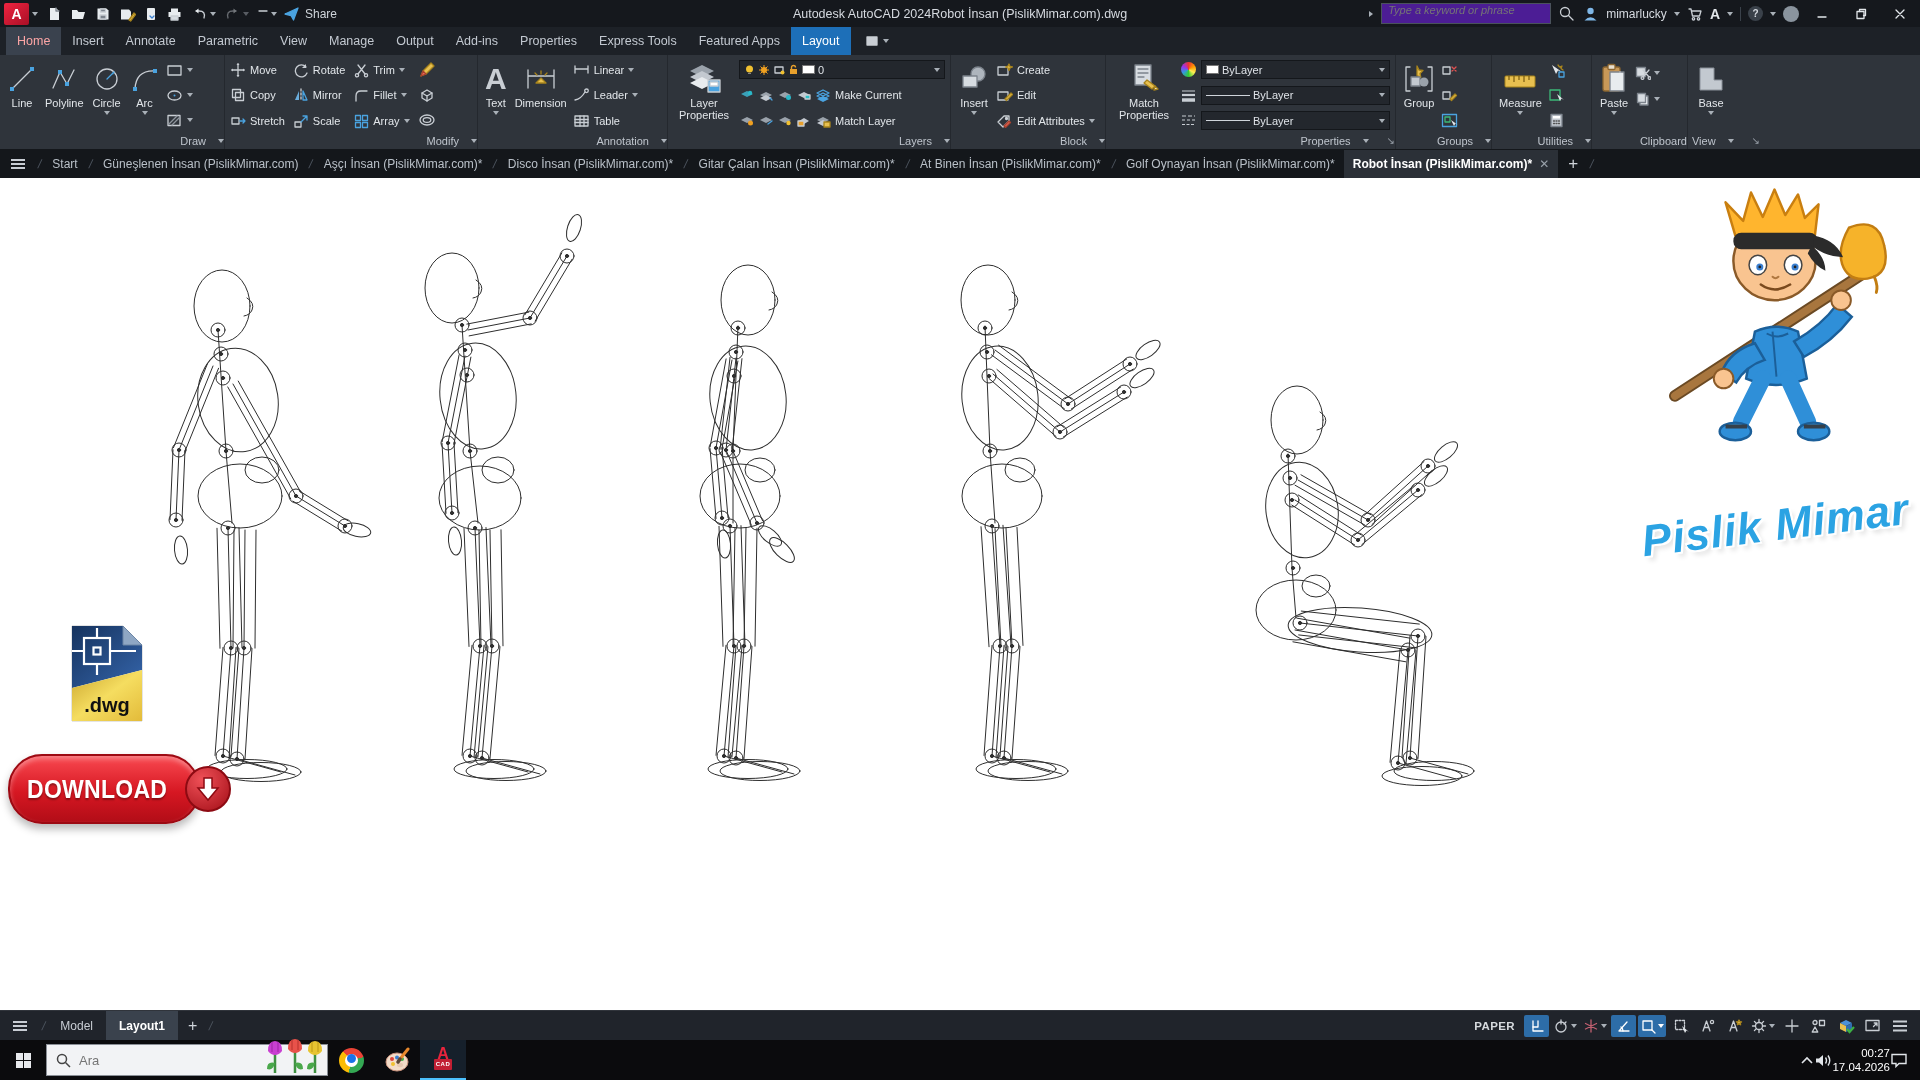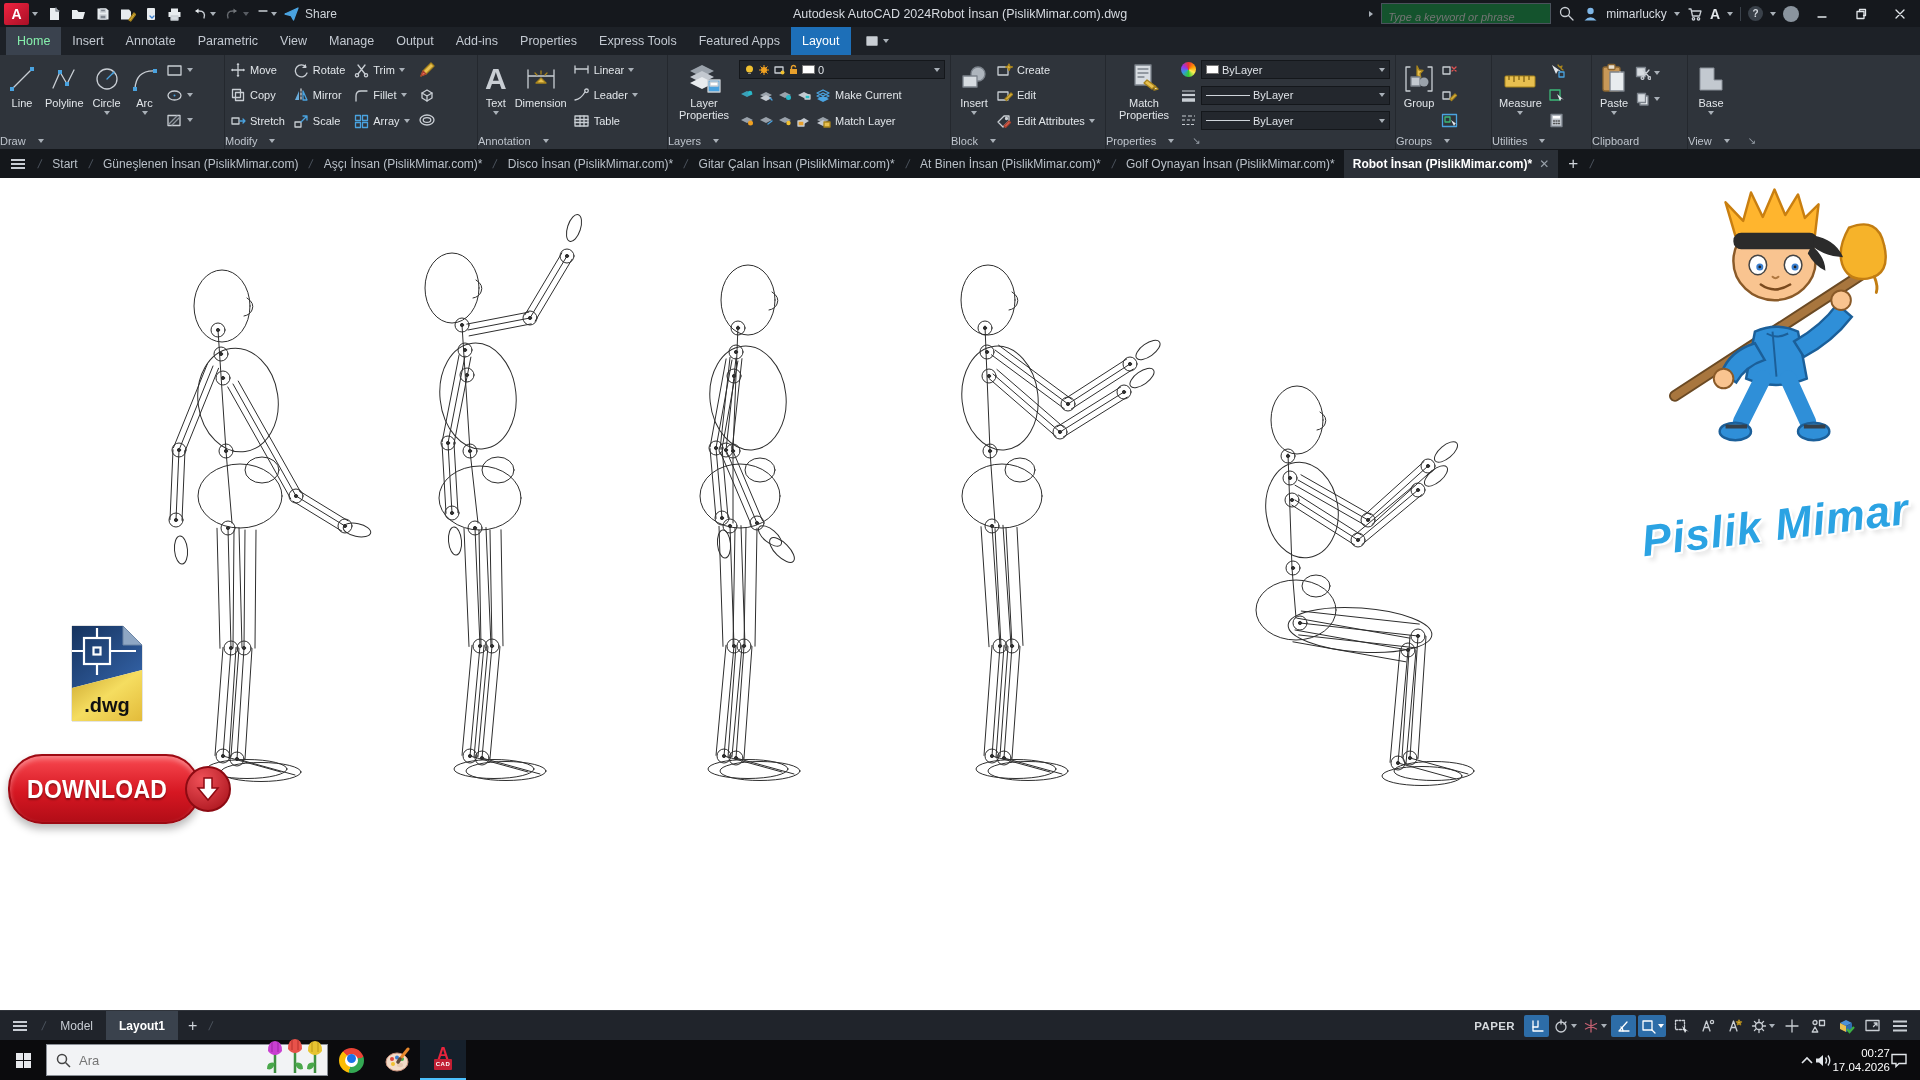--- a/index.html
+++ b/index.html
@@ -15,38 +15,38 @@
   .caret{width:0;height:0;border-left:3.5px solid transparent;border-right:3.5px solid transparent;border-top:4px solid #a9b0b8;display:inline-block;flex:none}
   
   .titlebar{height:27px;background:#15181d;display:flex;align-items:center;position:relative}
   .acad-logo{width:25px;height:22px;margin-left:4px;border-radius:2px;background:linear-gradient(140deg,#ef2440,#a90f26);color:#fff;font-weight:bold;font-size:14px;display:flex;align-items:center;justify-content:center}
   .qat{display:flex;align-items:center;gap:8px;margin-left:8px}
   .qat .qi{display:flex;align-items:center;gap:2px}
   .share{display:flex;align-items:center;gap:5px;color:#cfd4da;margin-left:6px}
   .tb-title{position:absolute;left:50%;transform:translateX(-50%);white-space:nowrap;font-size:12.5px;color:#d6dae0}
   .tb-title .doc{}
   .tb-right{margin-left:auto;display:flex;align-items:center;gap:7px;padding-right:4px}
-  .kw-box{display:flex;align-items:flex-end;background:#14532d;border:1px solid #4a525c;height:21px;width:170px}
+  .kw-box{display:flex;align-items:flex-start;background:#4c1d95;border:1px solid #4a525c;height:21px;width:170px}
   .kw-box input{background:transparent;border:none;outline:none;color:#a7afb8;font-style:italic;font-size:11px;padding:0 6px;width:100%;font-family:inherit}
   .uname{color:#d6dae0}
   .tb-sep{width:1px;height:14px;background:#3a414a}
   .winbtn{width:32px;height:27px;display:flex;align-items:center;justify-content:center}
   .helpq{color:#d6dae0;font-weight:bold;background:#3a414a;border-radius:50%;width:15px;height:15px;display:flex;align-items:center;justify-content:center;font-size:10px}
   .chatic{width:16px;height:16px;border-radius:50%;background:#8a949e}
   
   .ribtabs{height:28px;background:#1d2127;display:flex;align-items:stretch;padding-left:6px;font-size:12.5px;color:#c3c9d1}
   .rtab{padding:0 11px;display:flex;align-items:center}
-  .rtab.active{background:#3a424e;color:#86efac}
+  .rtab.active{background:#3a424e;color:#fca5a5}
   .rtab.hl{background:#1d6fb8;color:#fff}
   .rib-opt{display:flex;align-items:center;gap:4px;margin-left:14px}
   
   .ribbon{height:95px;background:#2f343b;display:flex;border-bottom:1px solid #14171b}
   .panel{border-right:1px solid #24282e;display:flex;flex-direction:column;flex:none}
   .pbody{flex:1;display:flex;align-items:stretch;padding:3px 5px 0;gap:4px}
-  .plabel{height:17px;display:flex;align-items:center;justify-content:flex-start;gap:12px;font-size:11px;color:#bfc5cd}
+  .plabel{height:17px;display:flex;align-items:center;justify-content:flex-end;gap:12px;font-size:11px;color:#bfc5cd}
   .bigbtn{display:flex;flex-direction:column;align-items:center;color:#e2e6ea;font-size:11px;line-height:12px;text-align:center;padding:2px 2px 0;border-radius:2px}
   .bigbtn .bi{height:34px;display:flex;align-items:flex-end;justify-content:center;margin-bottom:3px}
   .bigbtn .sub{margin-top:2px}
   .tcol{display:flex;flex-direction:column;justify-content:space-between;padding:2px 0}
   .trow{display:flex;align-items:center;gap:4px;color:#e2e6ea;font-size:11px;height:19px;white-space:nowrap}
   .scol{display:flex;flex-direction:column;justify-content:space-between;padding:3px 0}
   .srow{display:flex;align-items:center;gap:3px;height:18px}
   .combo{display:flex;align-items:center;background:#23272d;border:1px solid #14171b;height:19px;padding:0 4px;gap:3px;color:#dfe3e8;font-size:11px}
   .combo .sp{flex:1}
   .swatch{width:13px;height:9px;background:#fff;border:1px solid #777;flex:none}

